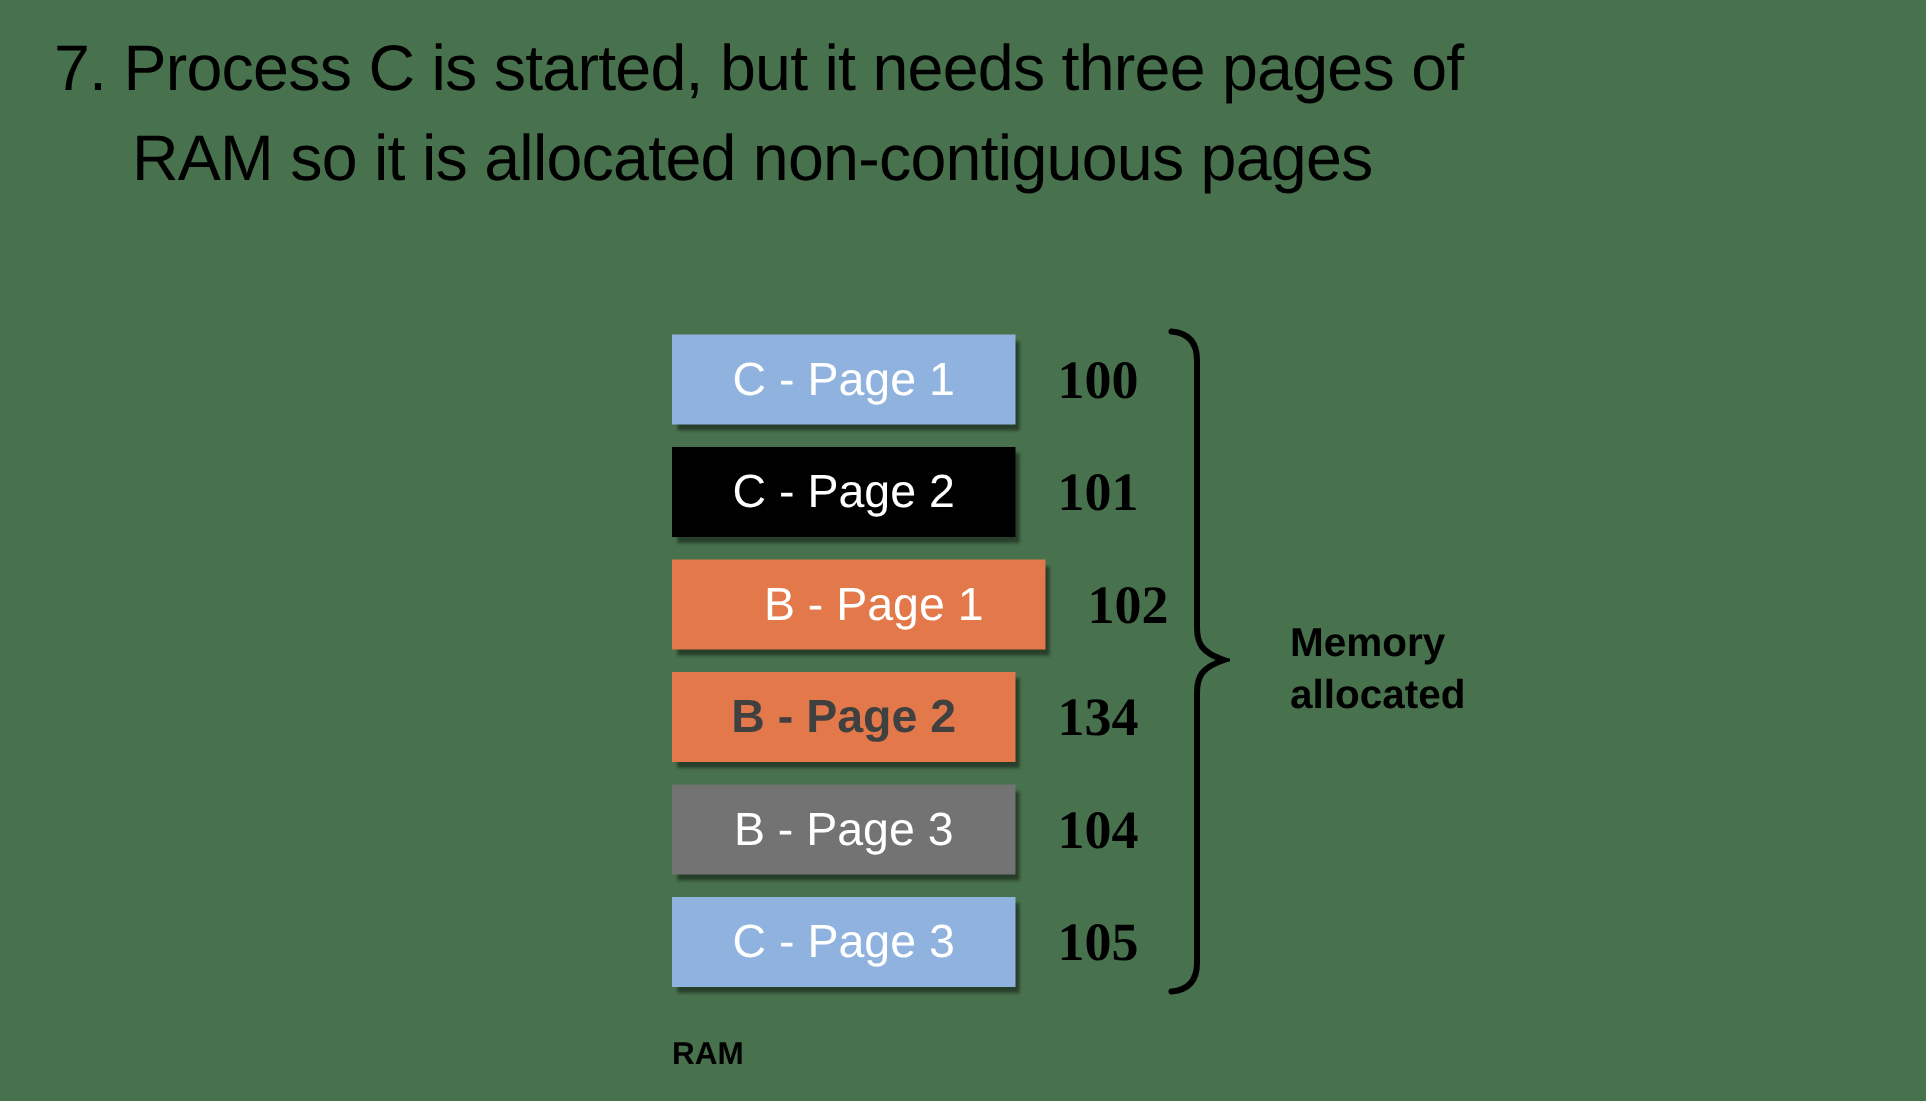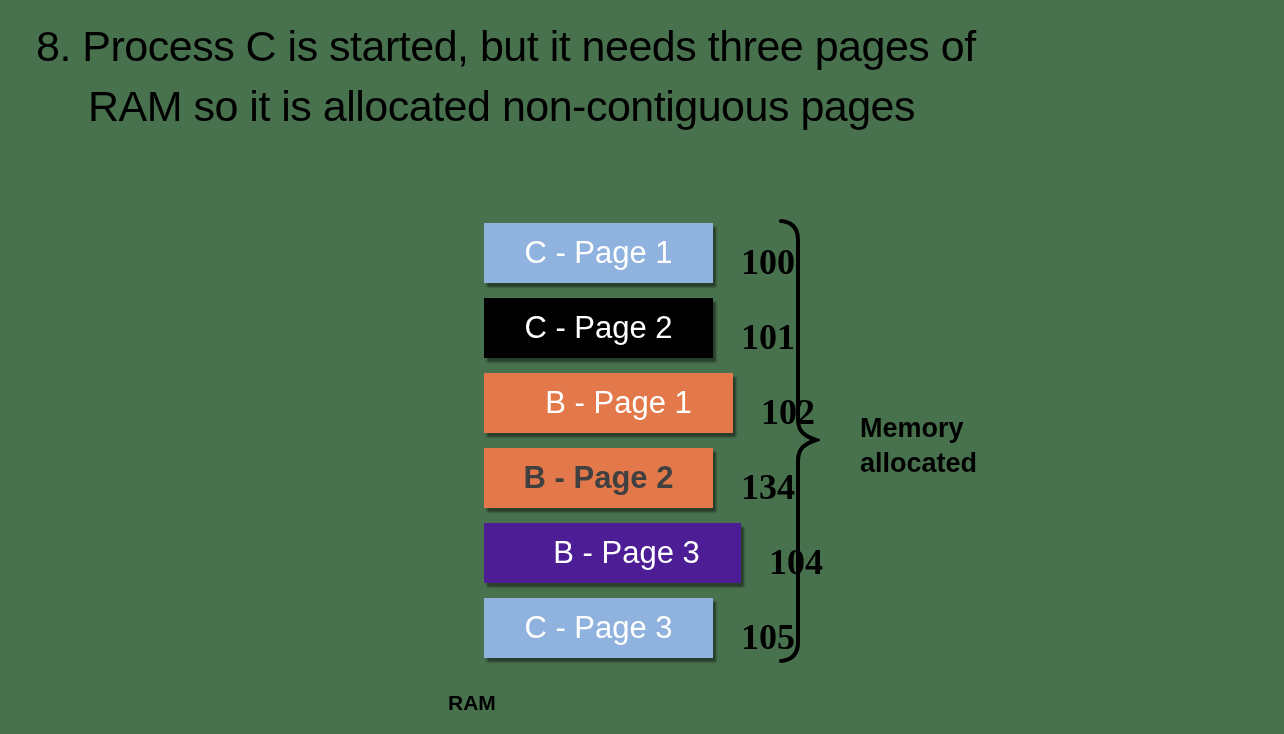--- a/index.html
+++ b/index.html
@@ -13,21 +13,21 @@
   
   .title{
     position:absolute;left:36px;top:16px;
     font-size:43px;line-height:60px;
     letter-spacing:-0.5px;
     white-space:nowrap;
   }
   .title-line2{margin-left:52px;}
   
   .mem-col{position:absolute;left:448px;top:223px;}
-  .mem-row{display:flex;align-items:flex-end;height:60px;margin-bottom:15px;margin-left:36px;}
+  .mem-row{display:flex;align-items:center;height:60px;margin-bottom:15px;}
   .box{
     width:229px;height:60px;
     display:flex;align-items:center;justify-content:center;
     color:#fff;font-size:31px;
     box-shadow:3px 4px 2px rgba(0,0,0,0.45);
   }
   .addr{
     margin-left:28px;width:80px;
     font-size:36px;font-weight:bold;font-family:Liberation Serif, serif;
   }
@@ -42,21 +42,21 @@
     position:absolute;left:448px;top:691px;width:229px;
     text-align:left;font-size:21px;font-weight:bold;
   }
 </style>
 </head>
 <body>
 
 <div class="stage" style="background: rgb(72, 113, 77);">
 
   <div class="title">
-    <div class="title-line1">8. Process C is started, but it needs three pages of</div>
+    <div class="title-line1">7. Process C is started, but it needs three pages of</div>
     <div class="title-line2">RAM so it is allocated non-contiguous pages</div>
   </div>
 
   <div class="mem-col">
     <div class="mem-row">
       <div class="box" style="background: rgb(143, 179, 222); color: rgb(255, 255, 255);">C - Page 1</div>
       <div class="addr">100</div>
     </div>
     <div class="mem-row">
       <div class="box" style="background: #000000; color: rgb(255, 255, 255);">C - Page 2</div>
@@ -64,21 +64,21 @@
     </div>
     <div class="mem-row">
       <div class="box" style="background: rgb(227, 121, 74); color: rgb(255, 255, 255); padding-left: 20px;">B - Page 1</div>
       <div class="addr">102</div>
     </div>
     <div class="mem-row">
       <div class="box" style="background: rgb(227, 121, 74); color: #404040; font-weight: bold;">B - Page 2</div>
       <div class="addr">134</div>
     </div>
     <div class="mem-row">
-      <div class="box" style="background: #4c1d95; color: rgb(255, 255, 255); padding-left: 28px;">B - Page 3</div>
+      <div class="box" style="background: #737373; color: rgb(255, 255, 255);">B - Page 3</div>
       <div class="addr">104</div>
     </div>
     <div class="mem-row">
       <div class="box" style="background: rgb(143, 179, 222); color: rgb(255, 255, 255);">C - Page 3</div>
       <div class="addr">105</div>
     </div>
   </div>
 
   <svg class="brace" width="44" height="446" viewBox="0 0 44 446" aria-hidden="true">
     <path d="M 5 3

